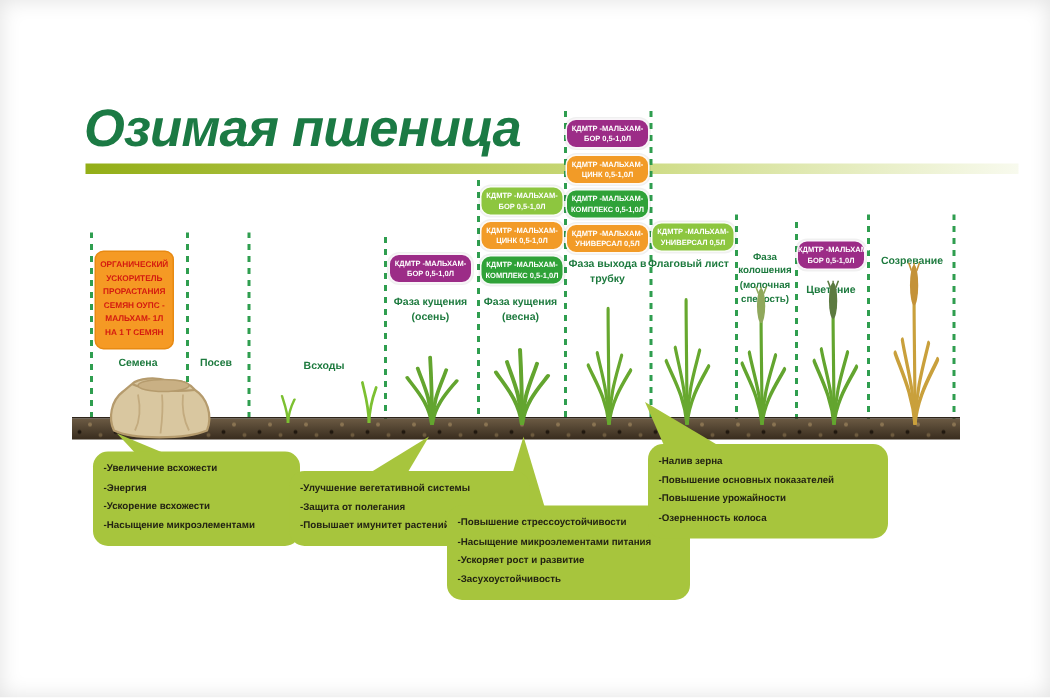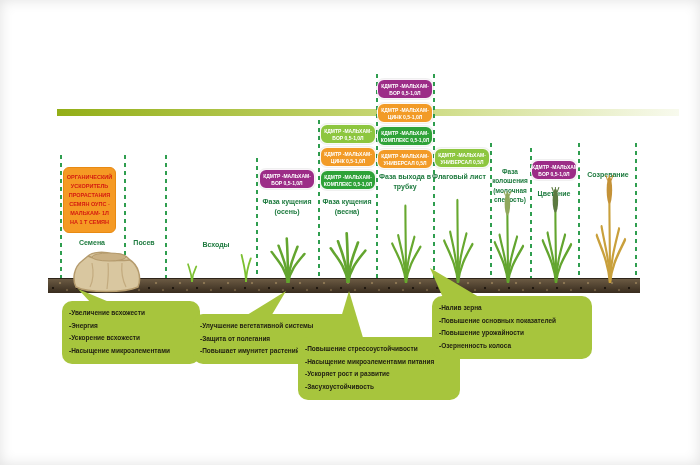--- a/index.html
+++ b/index.html
@@ -87,20 +87,21 @@
           <path d="M30 100 C33 82 47 70 55 60"></path>
         </g>
         <ellipse cx="29" cy="14" rx="4.6" ry="12.5" fill="var(--headc,currentColor)"></ellipse>
         <path d="M26 5 L23 0 M29 3 L29 0 M32 5 L35 0" stroke="var(--headc,currentColor)" stroke-width="1.6" fill="none"></path>
       </symbol>
     </defs>
   </svg>
 
   <div class="vignette"></div>
 
+  <div class="title">Озимая пшеница</div>
   <div class="title-bar"></div>
 
   <div class="seed-note">ОРГАНИЧЕСКИЙ УСКОРИТЕЛЬ ПРОРАСТАНИЯ СЕМЯН ОУПС - МАЛЬХАМ- 1Л НА 1 Т СЕМЯН</div>
 
   <div class="sep" style="left:60px;top:155px;height:132px"></div>
   <div class="sep" style="left:124px;top:155px;height:132px"></div>
   <div class="sep" style="left:165px;top:155px;height:132px"></div>
   <div class="sep" style="left:256px;top:158px;height:129px"></div>
   <div class="sep" style="left:318px;top:120px;height:167px"></div>
   <div class="sep" style="left:376px;top:74px;height:213px"></div>

